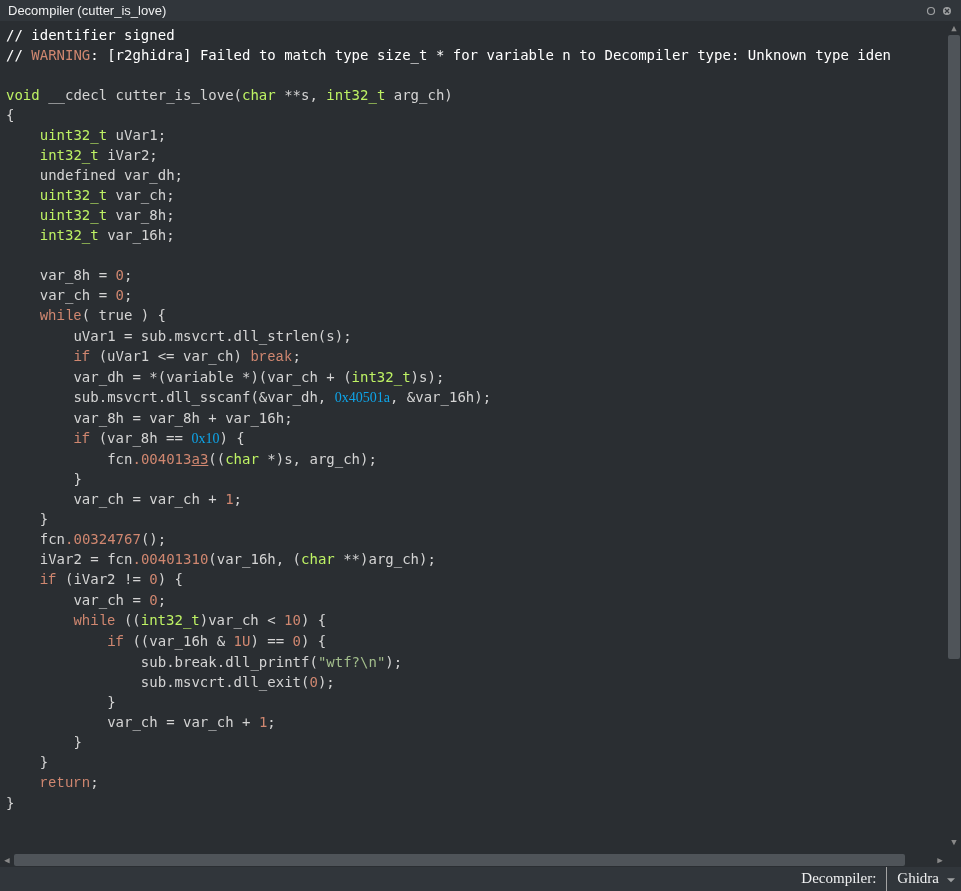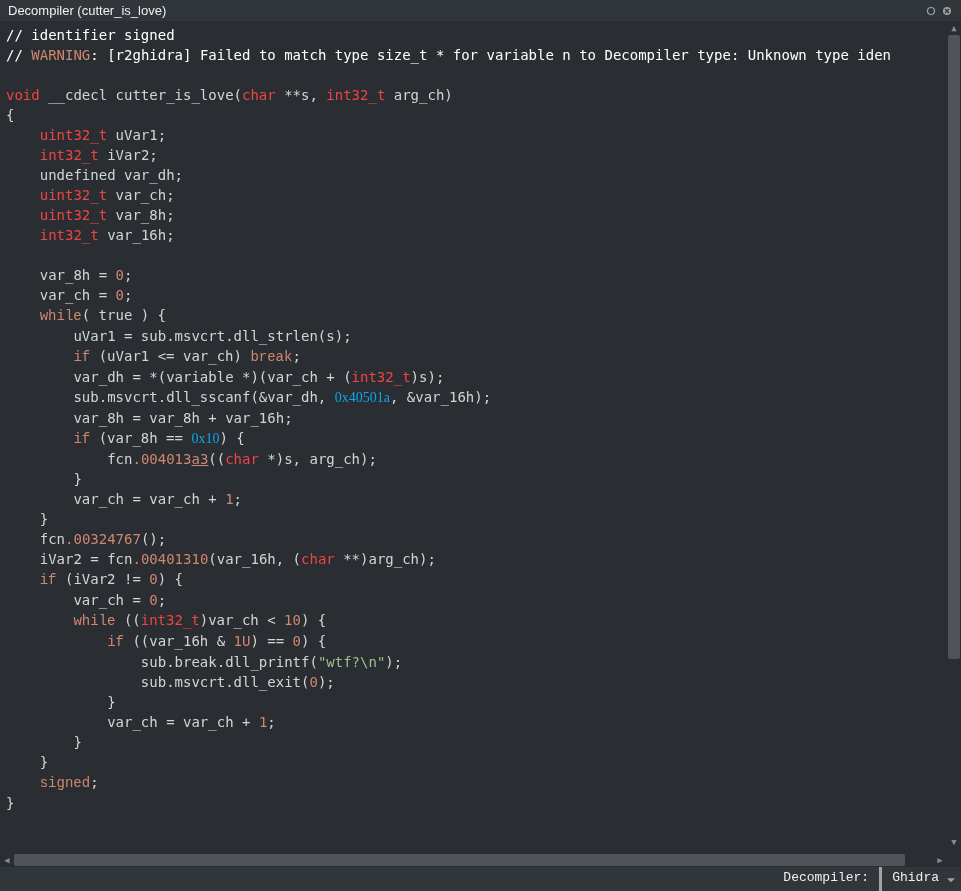--- a/index.html
+++ b/index.html
@@ -78,45 +78,45 @@
     .scrollbar-h .hthumb {
       position:absolute; top:1px; bottom:1px; left:0; width:97%;
       background: #4f5459;
       border-radius: 2px;
     }
     .statusbar {
       background: #31363b;
       height: 24px;
       display: flex;
       justify-content: flex-end;
-      font-family: Liberation Mono, monospace;
-      font-size: 13px;
+      font-family: Liberation Serif, serif;
+      font-size: 15px;
       color: #eff0f1;
     }
     .status-left { flex:1; }
     .status-label { padding: 3px 10px; }
     .status-dropdown {
       padding: 3px 22px 3px 10px;
       background: #31363b;
-      border-left: 3px solid #a3a3a3;
+      border-left: 1px solid #a3a3a3;
       position: relative;
     }
     .status-dropdown::after {
       content: '';
       position: absolute;
       right: 6px; top: 50%;
       transform: translateY(-20%);
       border-left: 4px solid transparent;
       border-right: 4px solid transparent;
       border-top: 4px solid #9ea0a2;
     }
     
     .c-comment { color: #ffffff; }
     .c-warning { color: #d08770; margin-top: 12px; }
-    .c-type { color: #ef4444; }
+    .c-type { color: #bef264; }
     .c-keyword { color: #d08770; font-family: Liberation Mono, monospace; }
     .c-number { color: #d08770; }
     .c-string { color: #a3be8c; }
     .c-hex { color: #0ea5e9; font-family: Liberation Serif, serif; }
     .c-addr { color: #d08770; }
     .c-underline { text-decoration: underline; }
   </style>
 </head>
 <body>
 
@@ -168,21 +168,21 @@
     <span class="c-keyword">if</span><span> (iVar2 != </span><span class="c-number">0</span><span>) {</span>
 <span>        var_ch = </span><span class="c-number">0</span><span>;</span>
         <span class="c-keyword">while</span><span> ((</span><span class="c-type">int32_t</span><span>)var_ch &lt; </span><span class="c-number">10</span><span>) {</span>
             <span class="c-keyword">if</span><span> ((var_16h &amp; </span><span class="c-number">1U</span><span>) == </span><span class="c-number">0</span><span>) {</span>
 <span>                sub.break.dll_printf(</span><span class="c-string">"wtf?\n"</span><span>);</span>
 <span>                sub.msvcrt.dll_exit(</span><span class="c-number">0</span><span>);</span>
 <span>            }</span>
 <span>            var_ch = var_ch + </span><span class="c-number">1</span><span>;</span>
 <span>        }</span>
 <span>    }</span>
-    <span class="c-keyword">signed</span><span>;</span>
+    <span class="c-keyword">return</span><span>;</span>
 <span>}</span>
 </div>
 
   <div class="scrollbar-v">
     <div class="up">▲</div>
     <div class="track">
       <div class="thumb"></div>
     </div>
     <div class="down">▼</div>
   </div>

